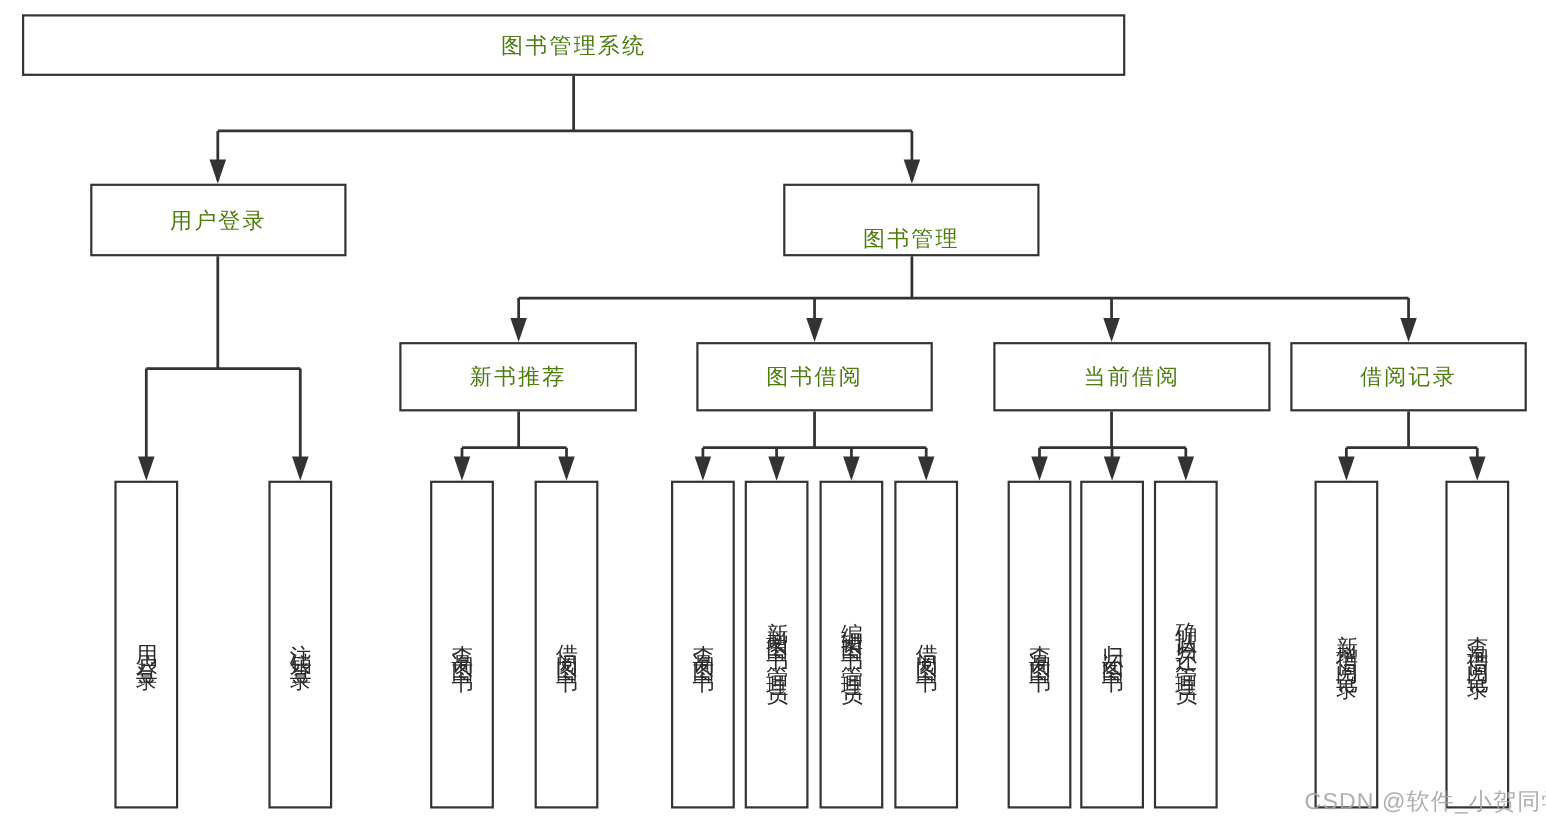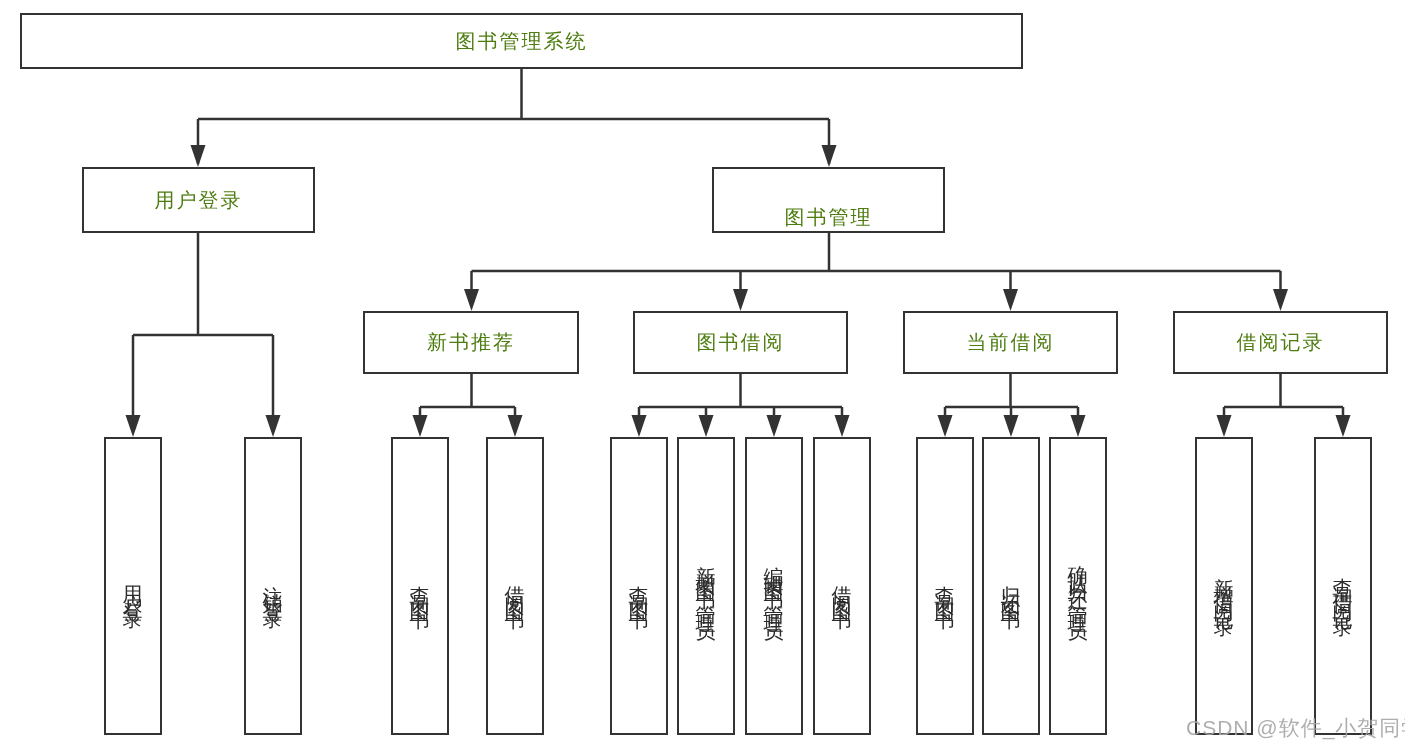--- a/index.html
+++ b/index.html
@@ -27,21 +27,21 @@
     position:absolute;left:1186px;top:714px;z-index:5;
     font-size:21px;color:rgba(165,165,165,0.9);letter-spacing:1px;white-space:nowrap;
   }
   
   .n-root{left:20px;top:13px;width:1003px;height:56px;}
   .n-userlogin{left:82px;top:167px;width:233px;height:66px;}
   .n-bookmgmt{left:712px;top:167px;width:233px;height:66px;align-items:flex-end;}
   .n-l3{top:311px;height:63px;}
   .n-recommend{left:363px;width:216px;}
   .n-borrowing{left:633px;width:215px;}
-  .n-current{left:903px;width:215px;}
+  .n-current{left:903px;width:252px;}
   .n-records{left:1173px;width:215px;}
   
   .leaf{top:437px;width:58px;height:298px;}
   .g1c1{left:104px;}.g1c2{left:244px;}
   .g2c1{left:391px;}.g2c2{left:486px;}
   .g3c1{left:610px;}.g3c2{left:677px;}.g3c3{left:745px;}.g3c4{left:813px;}
   .g4c1{left:916px;}.g4c2{left:982px;}.g4c3{left:1049px;}
   .g5c1{left:1195px;}.g5c2{left:1314px;}
 </style>
 </head>

